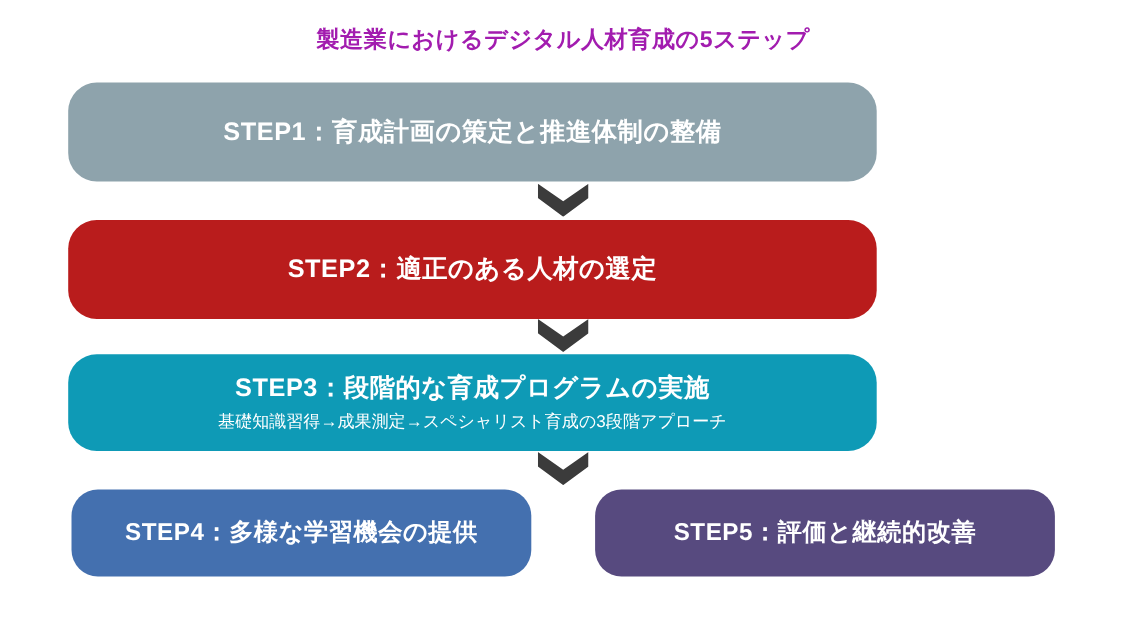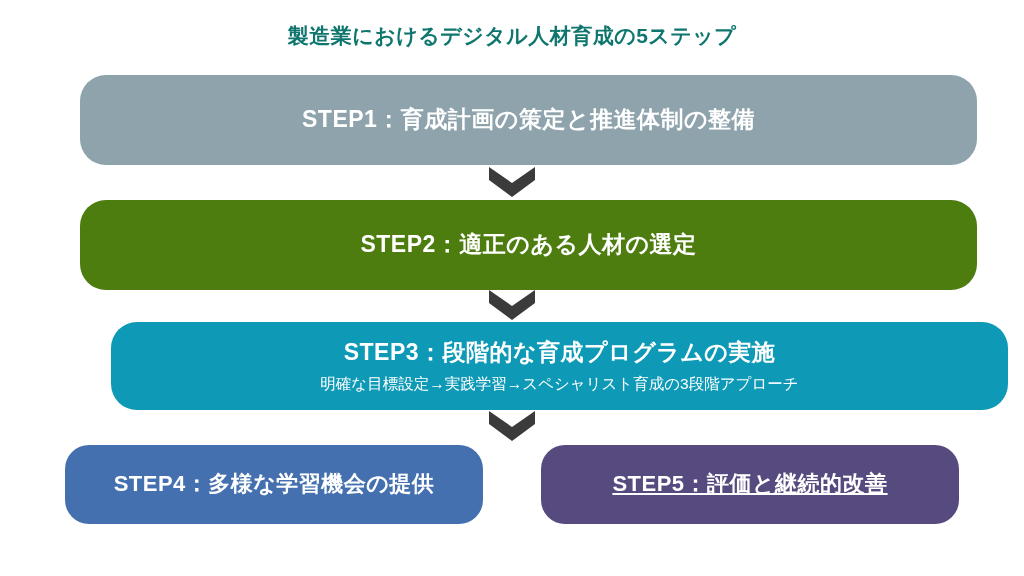--- a/index.html
+++ b/index.html
@@ -16,21 +16,21 @@
     overflow: hidden;
   }
   .page-title {
     position: absolute;
     top: 22px;
     left: 0;
     width: 100%;
     text-align: center;
     font-size: 21px;
     font-weight: bold;
-    color: #0f766e;
+    color: #a21caf;
     letter-spacing: 0.5px;
   }
   .step-box {
     position: absolute;
     border-radius: 26px;
     color: #ffffff;
     display: flex;
     flex-direction: column;
     align-items: center;
     justify-content: center;
@@ -43,24 +43,24 @@
     font-weight: bold;
     line-height: 1.3;
     letter-spacing: 0.5px;
   }
   .step-box .step-subtitle {
     font-size: 15.5px;
     font-weight: normal;
     margin-top: 6px;
     line-height: 1.3;
   }
-  .box-wide { left: 80px; width: 897px; height: 90px; }
+  .box-wide { left: 62px; width: 735px; height: 90px; }
   #step1 { top: 75px; }
   #step2 { top: 200px; }
-  #step3 { top: 322px; height: 88px; margin-left: 31px; }
+  #step3 { top: 322px; height: 88px; }
   .box-half { top: 445px; width: 418px; height: 79px; border-radius: 24px; }
   #step4 { left: 65px; }
   #step5 { left: 541px; }
   .box-half .step-title { font-size: 22px; }
   .box-half .step-subtitle { margin-top: 4px; }
   .arrow {
     position: absolute;
     left: 512px;
     transform: translateX(-50%);
     width: 46px;
@@ -81,42 +81,42 @@
   <div id="step1" class="step-box box-wide" style="background-color: rgb(142, 163, 172);">
     <div class="step-title">STEP1：育成計画の策定と推進体制の整備</div>
   </div>
 
   <div id="arrow1" class="arrow" style="color: rgb(59, 59, 59);">
     <svg viewBox="0 0 46 30" xmlns="http://www.w3.org/2000/svg">
       <polygon points="0,0 23,16 46,0 46,13 23,30 0,13" fill="currentColor"></polygon>
     </svg>
   </div>
 
-  <div id="step2" class="step-box box-wide" style="background-color: #4d7c0f;">
+  <div id="step2" class="step-box box-wide" style="background-color: #b91c1c;">
     <div class="step-title">STEP2：適正のある人材の選定</div>
   </div>
 
   <div id="arrow2" class="arrow" style="color: rgb(59, 59, 59);">
     <svg viewBox="0 0 46 30" xmlns="http://www.w3.org/2000/svg">
       <polygon points="0,0 23,16 46,0 46,13 23,30 0,13" fill="currentColor"></polygon>
     </svg>
   </div>
 
   <div id="step3" class="step-box box-wide" style="background-color: rgb(14, 154, 182);">
     <div class="step-title">STEP3：段階的な育成プログラムの実施</div>
-    <div class="step-subtitle">明確な目標設定→実践学習→スペシャリスト育成の3段階アプローチ</div>
+    <div class="step-subtitle">基礎知識習得→成果測定→スペシャリスト育成の3段階アプローチ</div>
   </div>
 
   <div id="arrow3" class="arrow" style="color: rgb(59, 59, 59);">
     <svg viewBox="0 0 46 30" xmlns="http://www.w3.org/2000/svg">
       <polygon points="0,0 23,16 46,0 46,13 23,30 0,13" fill="currentColor"></polygon>
     </svg>
   </div>
 
   <div id="step4" class="step-box box-half" style="background-color: rgb(68, 112, 175);">
     <div class="step-title">STEP4：多様な学習機会の提供</div>
   </div>
 
-  <div id="step5" class="step-box box-half" style="background-color: rgb(87, 74, 127); text-decoration: underline;">
+  <div id="step5" class="step-box box-half" style="background-color: rgb(87, 74, 127);">
     <div class="step-title">STEP5：評価と継続的改善</div>
   </div>
 
 </div>
 
 </body></html>

